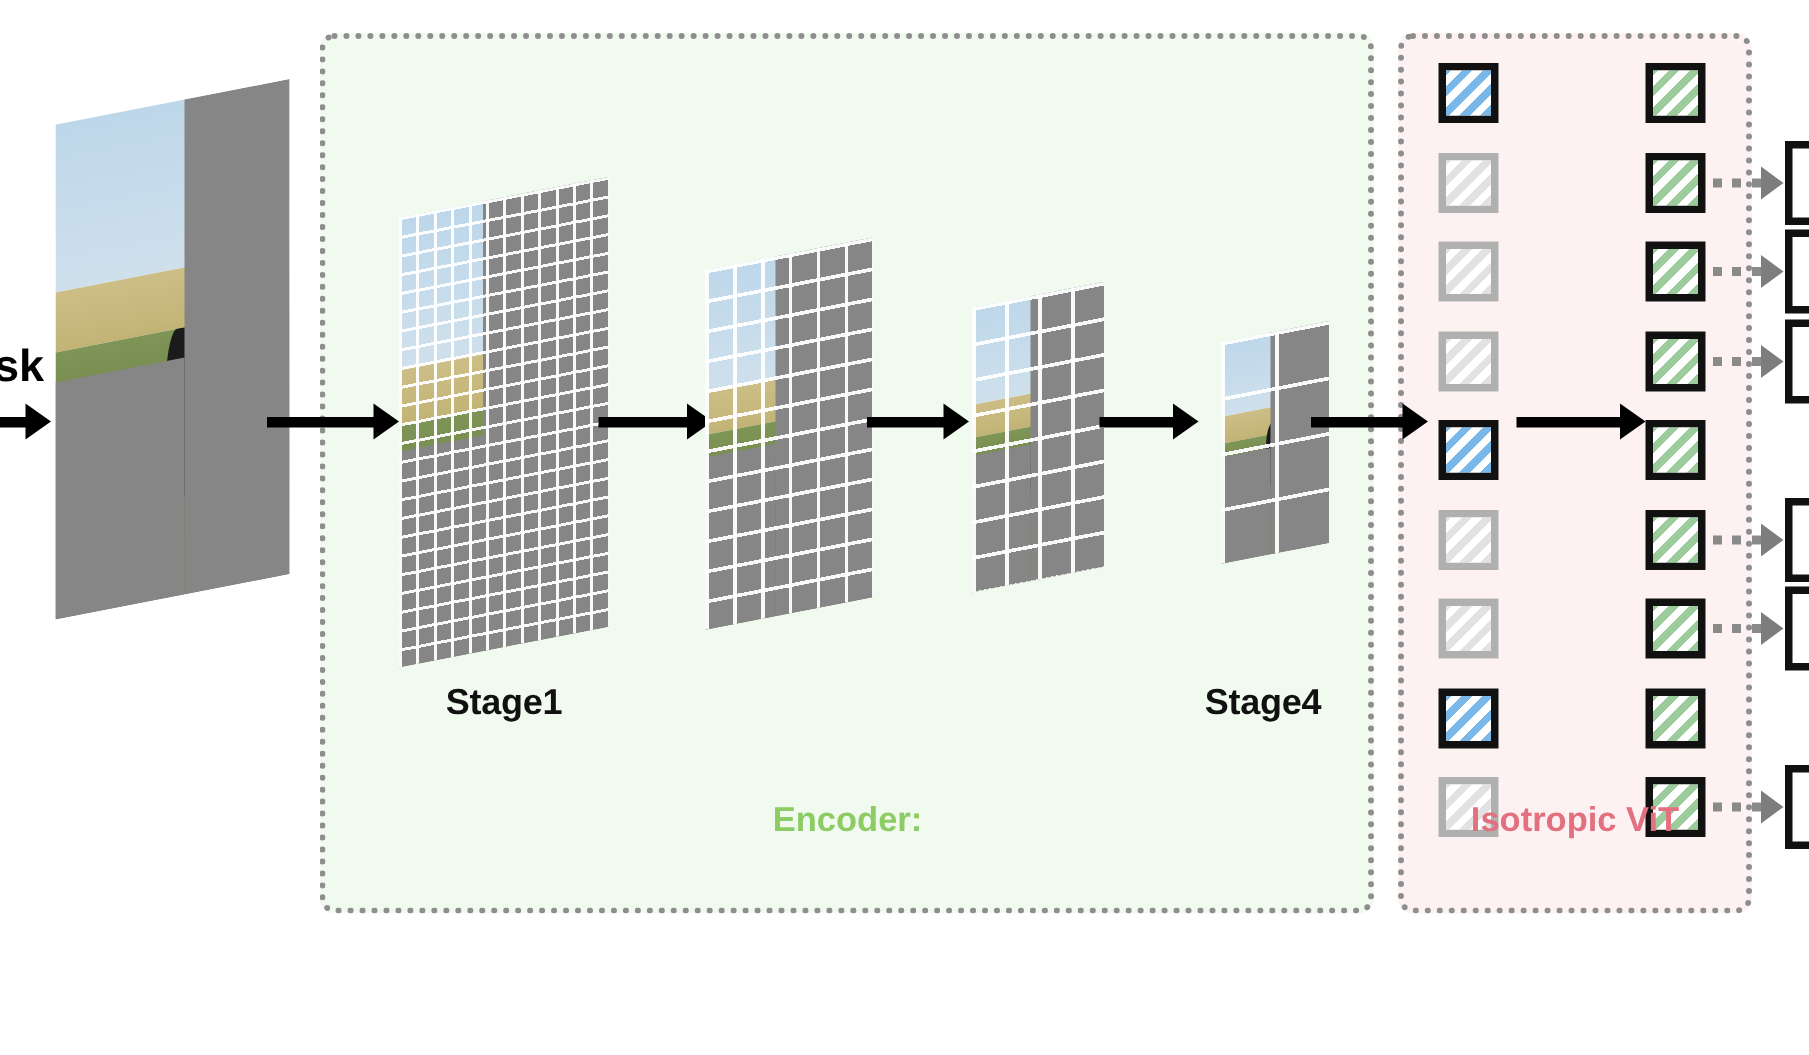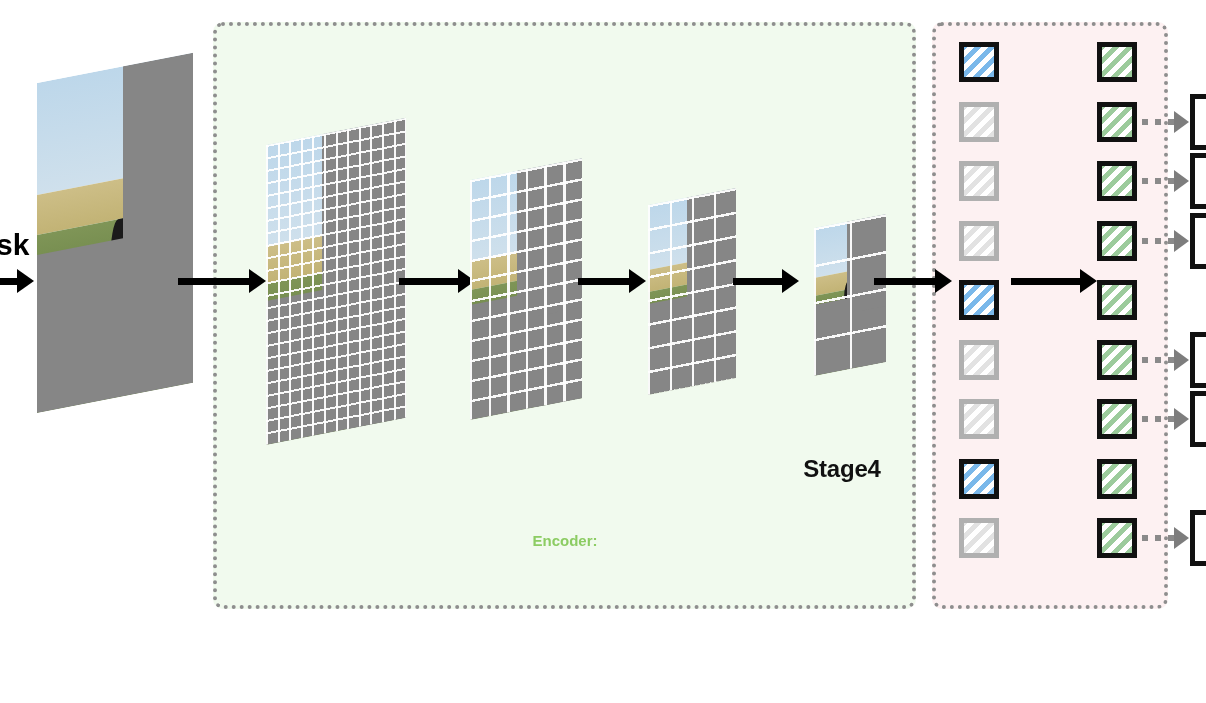--- a/index.html
+++ b/index.html
@@ -8,21 +8,21 @@
   #stage{position:relative;width:1206px;height:703px;background:#fff;}
 
   
   .panel{position:absolute;border-radius:10px;}
   #encoder-panel{left:213px;top:22px;width:703px;height:587px;
       background:#f1faee;border:4px dotted #8e8e8e;box-sizing:border-box;}
   #decoder-panel{left:932px;top:22px;width:236px;height:587px;
       background:#fdf1f2;border:4px dotted #8e8e8e;box-sizing:border-box;}
 
   .panel-caption{position:absolute;text-align:center;font-weight:bold;line-height:1.25;}
-  #encoder-caption{left:219px;top:532px;width:692px;color:#8ccc63;font-size:15px;}
+  #encoder-caption{left:219px;top:532px;width:692px;color:#8ccc63;font-size:23px;}
   #decoder-caption{left:936px;top:532px;width:228px;color:#e2707e;font-size:23px;}
 
   .stage-label{position:absolute;font-weight:bold;font-size:24px;color:#111;
       text-align:center;letter-spacing:-.2px;}
 
   
   .imgwrap{position:absolute;}
   .plane{position:absolute;left:0;top:0;width:100%;height:100%;
      transform:skewY(-11deg);transform-origin:left top;overflow:hidden;}
 
@@ -124,20 +124,21 @@
       <div class="horse" style="left:47%;top:46%;width:13%;height:30%;border-radius:40% 40% 10% 10%;"></div>
       <div class="horse" style="left:63%;top:38%;width:5%;height:28%;"></div>
       <div class="mask" style="left:40%;top:0;width:60%;height:100%;"></div>
       <div class="mask" style="left:0;top:52%;width:40%;height:48%;"></div>
       <div class="mask" style="left:58%;top:62%;width:42%;height:38%;"></div>
       <div class="grid" style="background:
              repeating-linear-gradient(to right,rgba(255,255,255,.95) 0 2px,rgba(0,0,0,0) 2px 11.6px),
              repeating-linear-gradient(to bottom,rgba(255,255,255,.95) 0 2px,rgba(0,0,0,0) 2px 12.5px);"></div>
     </div>
   </div>
+  <div class="stage-label" style="left:246px;top:455px;width:180px;">Stage1</div>
 
   <div class="arrow" style="left:399px;top:281px;width:78px;">
     <div class="shaft" style="width:61px;"></div>
     <div class="head" style="left:59px;"></div>
   </div>
 
   <div class="imgwrap" id="stage2-image" style="left:470px;top:180px;width:112px;height:240px;">
     <div class="plane">
       <div class="sky"></div>
         <div class="dirt"></div>
@@ -296,15 +297,16 @@
 
   <div class="arrow" style="left:1011px;top:281px;width:88px;">
     <div class="shaft" style="width:71px;"></div>
     <div class="head" style="left:69px;"></div>
   </div>
 
   <div class="panel-caption" id="encoder-caption">
     <div>Encoder:</div>
   </div>
   <div class="panel-caption" id="decoder-caption">
+    <div>Isotropic ViT</div>
   </div>
 
 </div>
 
 </body></html>

